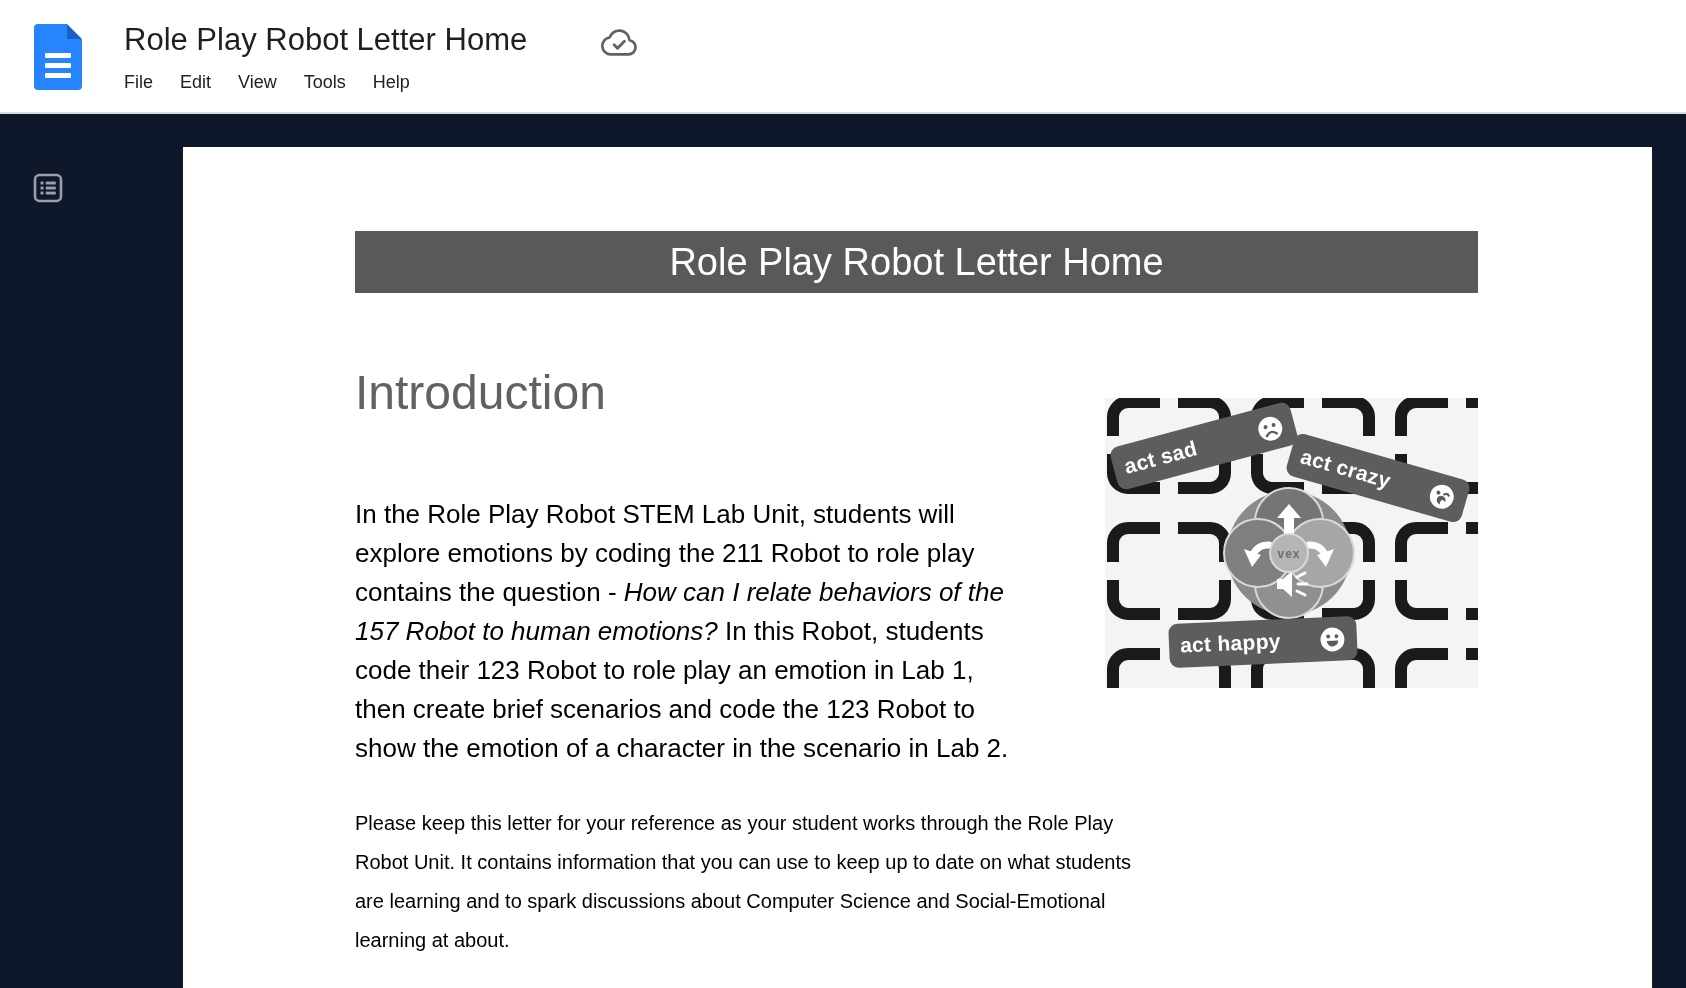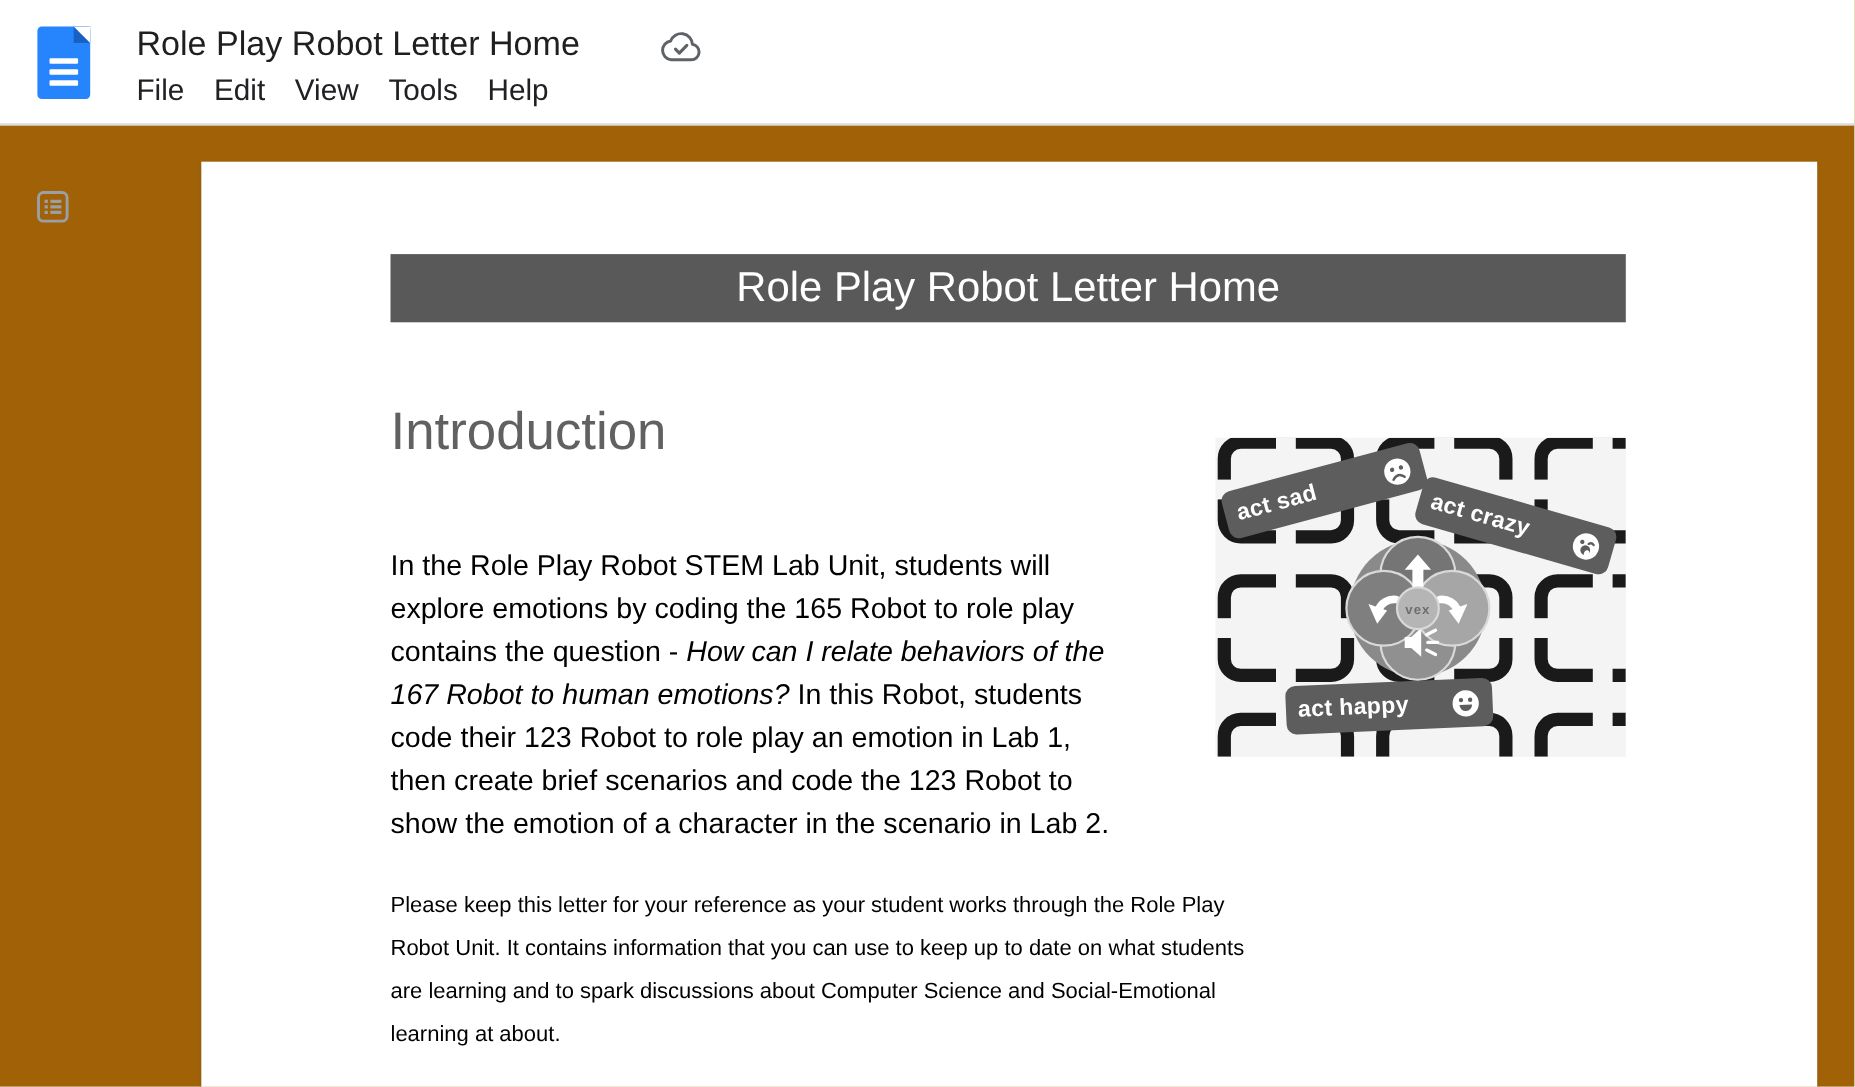--- a/index.html
+++ b/index.html
@@ -1,31 +1,31 @@
 <!DOCTYPE html>
 <html><head>
 <meta charset="utf-8">
 <style>
   html,body{margin:0;padding:0;overflow:hidden;background:#f8f9fa;}
   *{box-sizing:border-box;}
-  #app{position:relative;width:1686px;height:988px;background:#a16207;
+  #app{position:relative;width:1686px;height:988px;background:#0f172a;
        font-family:"Liberation Sans",sans-serif;}
 
   
   .header{position:absolute;top:0;left:0;width:1686px;height:114px;background:#ffffff;
           border-bottom:2px solid #dadce0;z-index:3;}
   .docs-icon{position:absolute;left:34px;top:24px;width:48px;height:66px;background:#2684fc;
              border-radius:4px;cursor:pointer;}
   .docs-icon .fold{position:absolute;top:0;right:0;width:0;height:0;
                    border-bottom:15px solid #1760c4;border-right:15px solid #ffffff;}
   .docs-icon .bar{position:absolute;left:11px;width:26px;height:5px;background:#fff;border-radius:1px;}
   .docs-icon .b1{top:29px;}.docs-icon .b2{top:39px;}.docs-icon .b3{top:49px;}
   .doc-title{position:absolute;left:124px;top:21px;font-size:31px;line-height:38px;color:#1f1f1f;
              white-space:nowrap;cursor:text;}
-  .menu-bar{position:absolute;left:124px;top:65px;display:flex;gap:27px;font-size:27px;
+  .menu-bar{position:absolute;left:124px;top:65px;display:flex;gap:27px;font-size:18px;
             line-height:34px;color:#202124;}
   .menu-bar span{cursor:pointer;}
   .cloud-icon{position:absolute;left:600px;top:26px;cursor:pointer;}
 
   
   .outline-icon{position:absolute;left:32px;top:172px;cursor:pointer;}
 
   
   .page{position:absolute;left:183px;top:147px;width:1469px;height:900px;background:#ffffff;
         box-shadow:0 1px 3px rgba(60,64,67,.25);}
@@ -195,23 +195,23 @@
           <circle cx="13" cy="13" r="11.5" fill="#ffffff"></circle>
           <circle cx="9" cy="10" r="1.9" fill="#5d5d5d"></circle>
             <circle cx="17" cy="10" r="1.9" fill="#5d5d5d"></circle>
           <path d="M7.5 14.2 a5.5 5.5 0 0 0 11 0 z" fill="#5d5d5d"></path>
         </svg>
       </div>
     </div>
 
     <div class="intro">
         <div class="tline"><span>In the Role Play Robot STEM Lab Unit, students will</span></div>
-        <div class="tline"><span>explore emotions by coding the 165 Robot to role play</span></div>
+        <div class="tline"><span>explore emotions by coding the 211 Robot to role play</span></div>
         <div class="tline"><span>contains the question - </span><span class="it">How can I relate behaviors of the</span></div>
-        <div class="tline"><span class="it">167 Robot to human emotions?</span><span> In this Robot, students</span></div>
+        <div class="tline"><span class="it">157 Robot to human emotions?</span><span> In this Robot, students</span></div>
         <div class="tline"><span>code their 123 Robot to role play an emotion in Lab 1,</span></div>
         <div class="tline"><span>then create brief scenarios and code the 123 Robot to</span></div>
         <div class="tline"><span>show the emotion of a character in the scenario in Lab 2.</span></div>
       </div>
     <div class="closing">
         <div class="tline"><span>Please keep this letter for your reference as your student works through the Role Play</span></div>
         <div class="tline"><span>Robot Unit. It contains information that you can use to keep up to date on what students</span></div>
         <div class="tline"><span>are learning and to spark discussions about Computer Science and Social-Emotional</span></div>
         <div class="tline"><span>learning at about.</span></div>
       </div>

